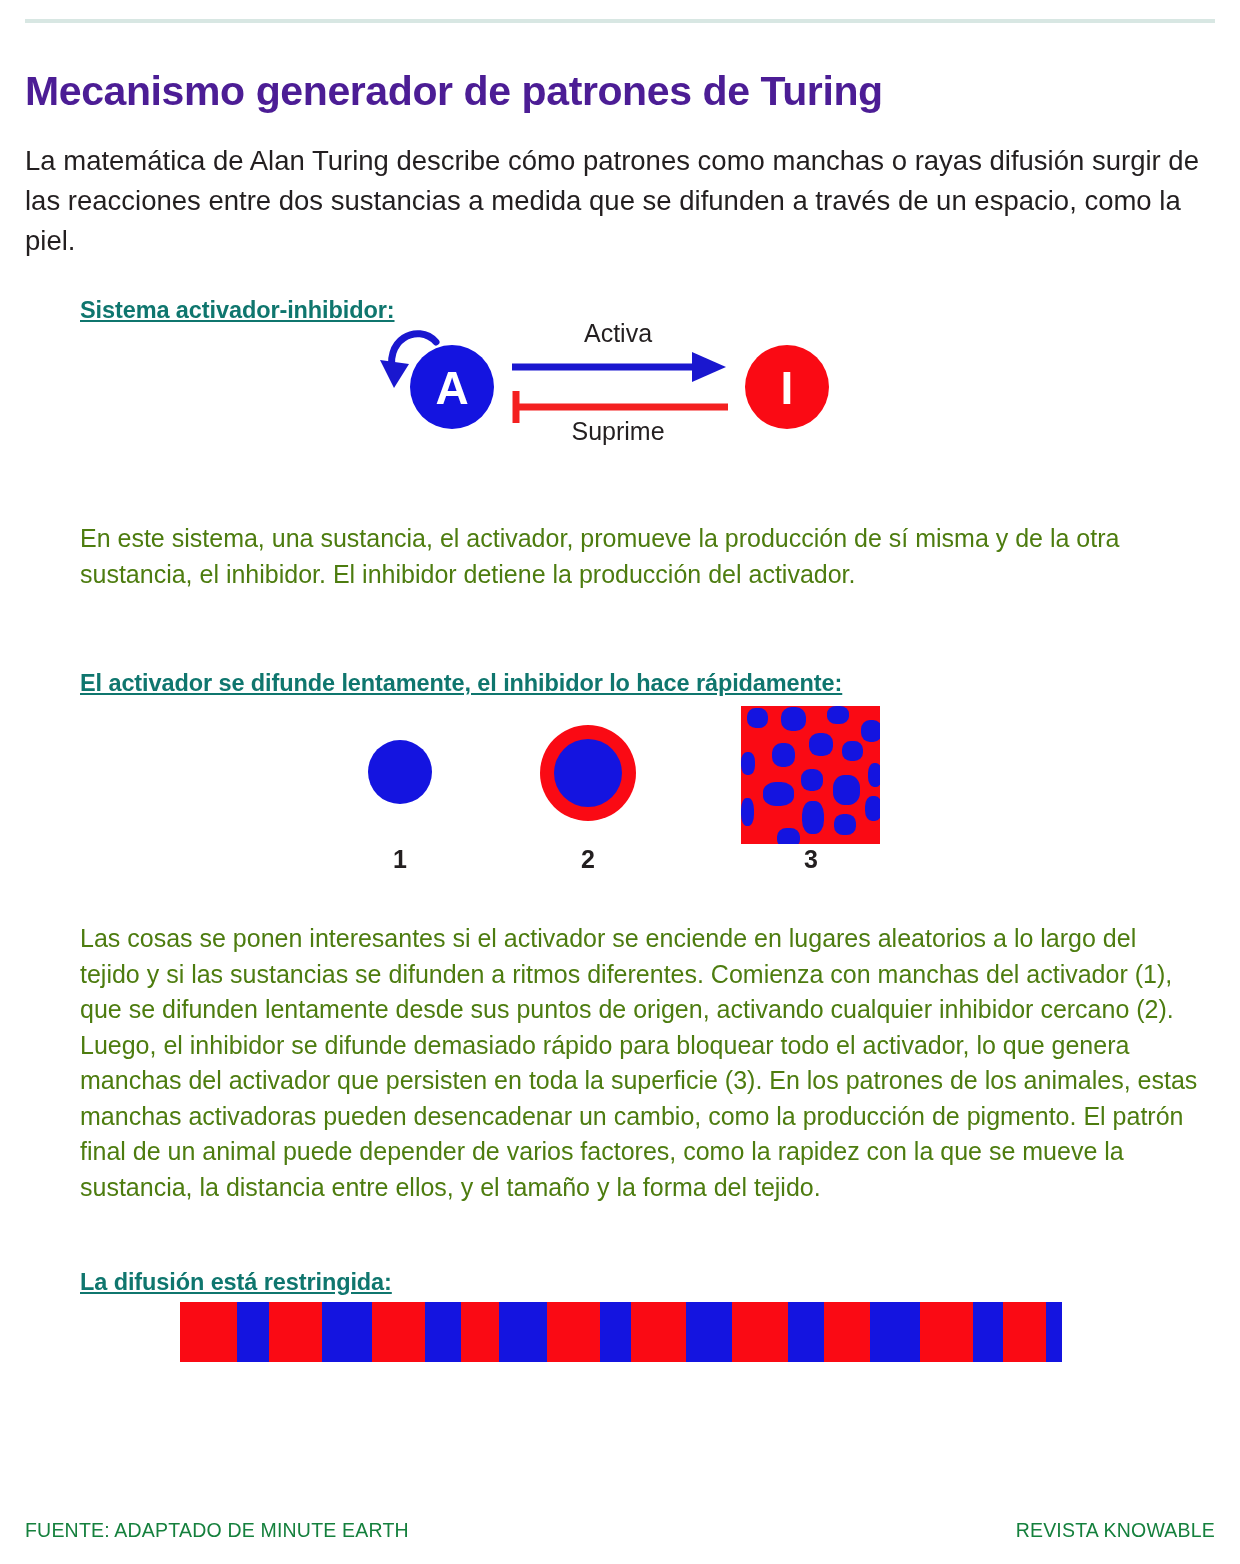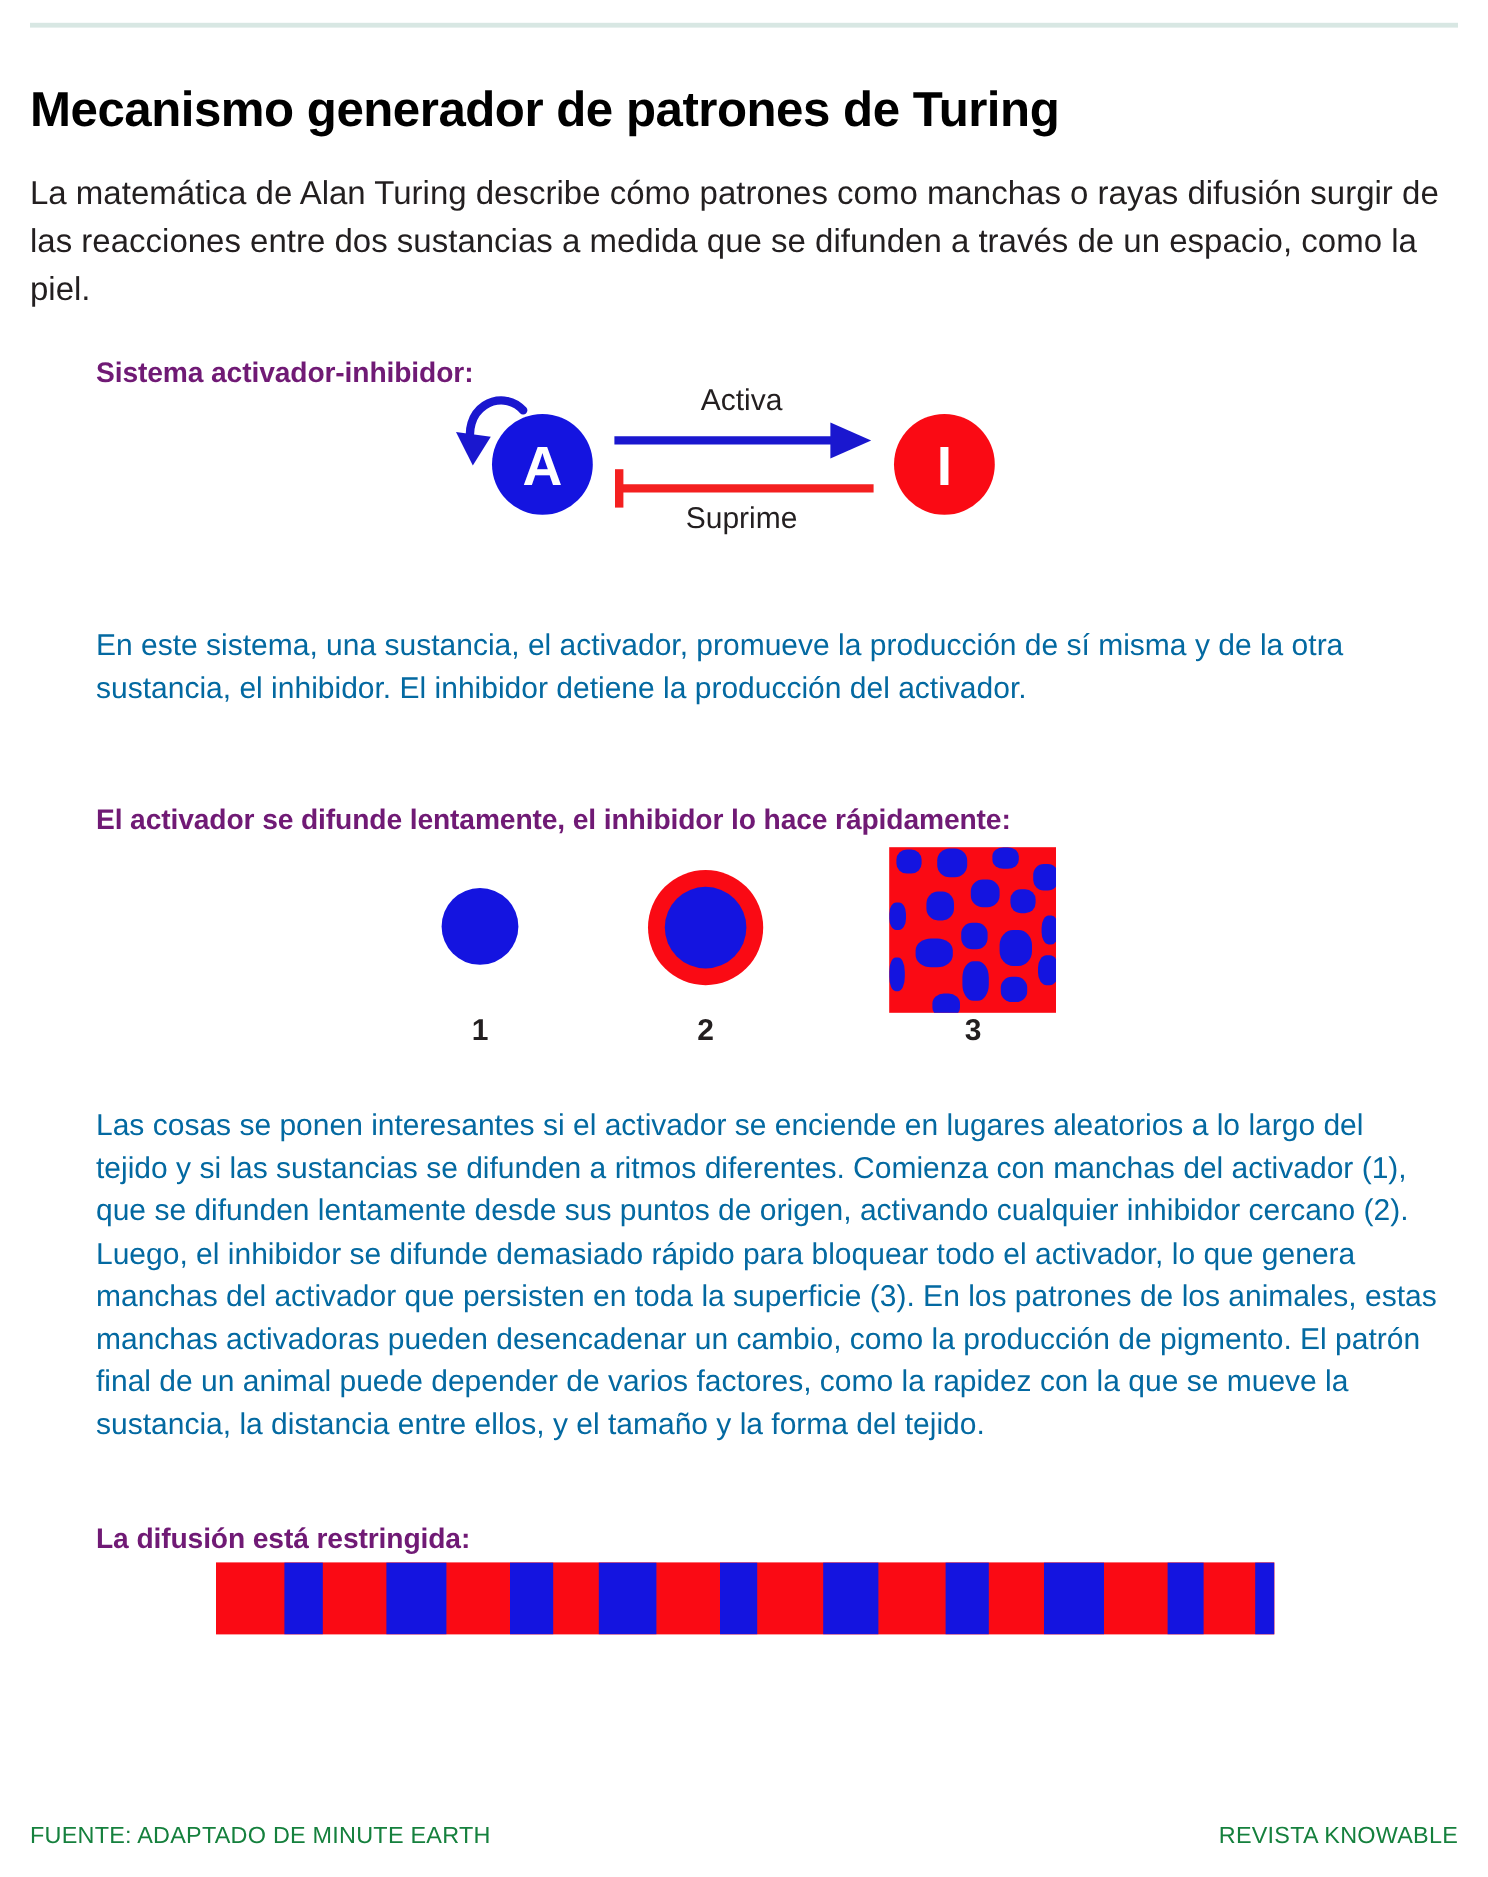--- a/index.html
+++ b/index.html
@@ -34,51 +34,52 @@
   
   .title {
     position: absolute;
     left: 25px;
     top: 42px;
     width: 1160px;
     font-size: 41px;
     font-weight: 700;
     letter-spacing: -0.4px;
     line-height: 1.12;
-    color: #000000;
+    color: #4c1d95;
   }
   .deck {
     position: absolute;
     left: 25px;
     top: 113px;
     width: 1175px;
     font-size: 27.5px;
     line-height: 1.47;
     font-weight: 400;
     color: #231f20;
   }
 
   
   .sec-head {
     position: absolute;
     font-size: 23.5px;
     font-weight: 700;
-    color: #701a75;
+    color: #0f766e;
     letter-spacing: -0.1px;
+    text-decoration: underline;
   }
   #head-system { left: 80px; top: 277px; }
   #head-diffuse { left: 80px; top: 650px; }
   #head-restricted { left: 80px; top: 1249px; }
 
   
   .body-p {
     position: absolute;
     font-size: 25px;
     line-height: 1.42;
-    color: #0369a1;
+    color: #4d7c0f;
   }
   #p-system { left: 80px; top: 496px; width: 1110px; }
   #p-spots  { left: 80px; top: 896px; width: 1120px; }
   #p-stripes{ left: 80px; top: 1399px; width: 1020px; }
 
   
   #diagram-system {
     position: absolute;
     left: 360px;
     top: 310px;

